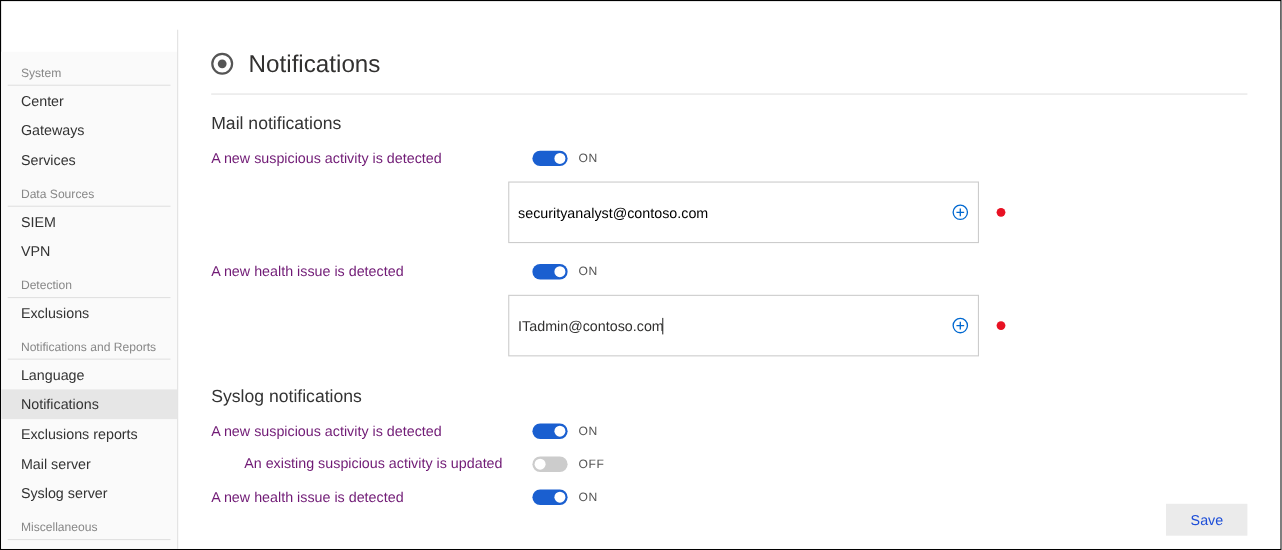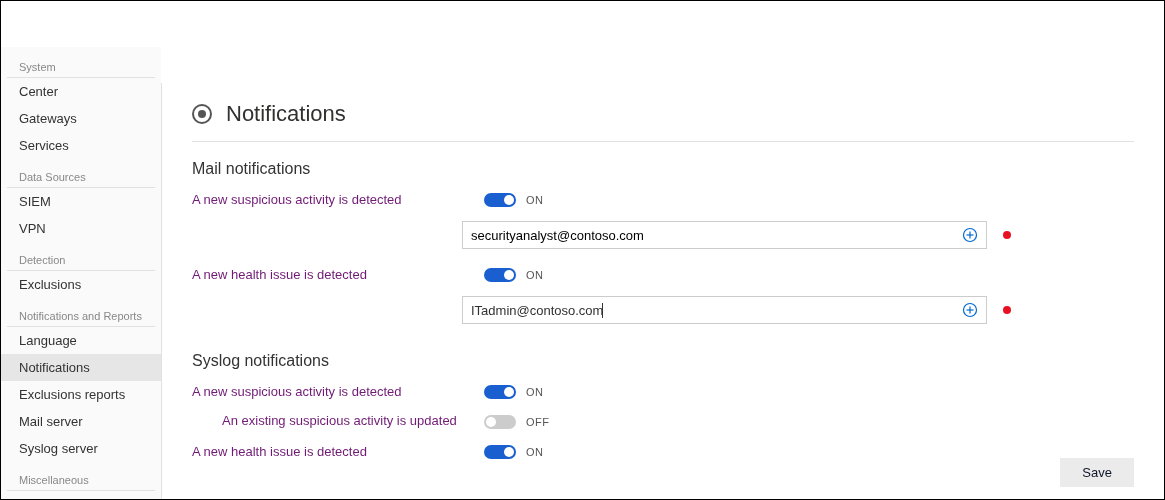--- a/index.html
+++ b/index.html
@@ -21,27 +21,27 @@
 .row-label.indent { padding-left: 30px; }
 .control-area { display: flex; align-items: center; gap: 10px; padding-left: 22px; }
 .toggle { width: 32px; height: 14px; border-radius: 8px; position: relative; cursor: pointer; }
 .toggle.on { background: #1a5fd0; }
 .toggle.off { background: #ccc; }
 .toggle::after { content: ""; position: absolute; width: 10px; height: 10px; border-radius: 50%; background: #fff; top: 2px; }
 .toggle.on::after { right: 2px; }
 .toggle.off::after { left: 2px; }
 .toggle-label { font-size: 11px; color: #555; letter-spacing: 0.5px; }
 .email-row { display: flex; align-items: center; margin-bottom: 18px; padding-left: 270px; }
-.email-input-wrap { width: 525px; display: flex; align-items: center; border: 1px solid #ccc; padding: 5px 8px; font-size: 13px; }
+.email-input-wrap { width: 428px; display: flex; align-items: center; border: 1px solid #ccc; padding: 19px 8px; font-size: 13px; }
 .email-input { flex: 1; border: none; outline: none; font-size: 13px; font-family: inherit; }
 .plus-icon { width: 16px; height: 16px; color: #0068d0; flex-shrink: 0; }
 .plus-icon svg { display: block; }
 .red-dot { width: 8px; height: 8px; border-radius: 50%; background: #e81123; margin-left: 16px; }
 .section-block { margin-bottom: 28px; }
-.save-btn { position: absolute; bottom: 12px; right: 30px; background: #ebebeb; color: #0f172a; border: none; padding: 7px 22px; font-size: 13px; cursor: pointer; }
+.save-btn { position: absolute; bottom: 12px; right: 30px; background: #ebebeb; color: #1d4ed8; border: none; padding: 7px 22px; font-size: 13px; cursor: pointer; }
 .caret { border-right: 1px solid #333; display: inline-block; height: 1.1em; vertical-align: text-bottom; margin-left: -1px; }
 </style>
 </head>
 <body>
 
 <div class="container">
   <nav class="sidebar">
     <div class="section-header">System</div>
     <div class="nav-item">Center</div>
     <div class="nav-item">Gateways</div>

